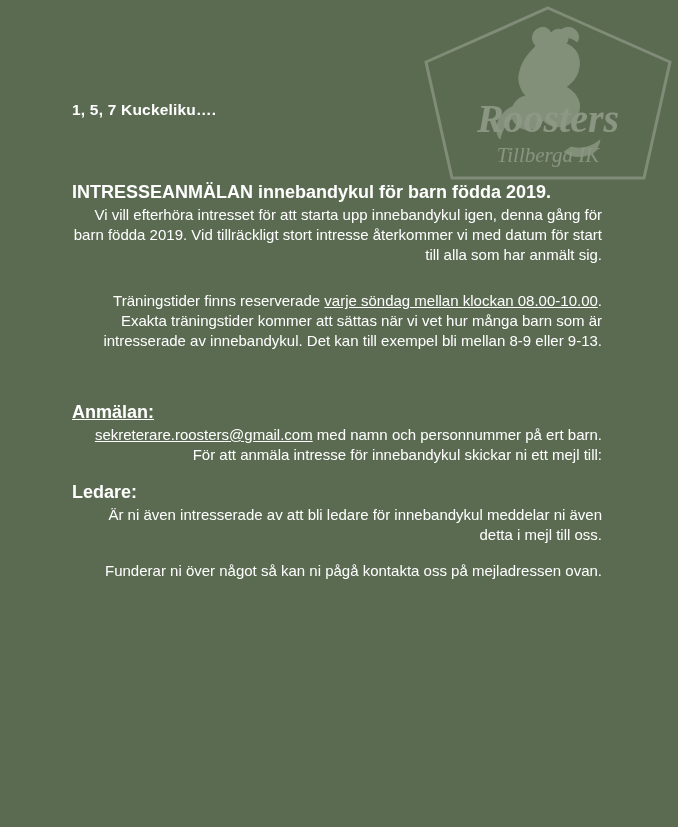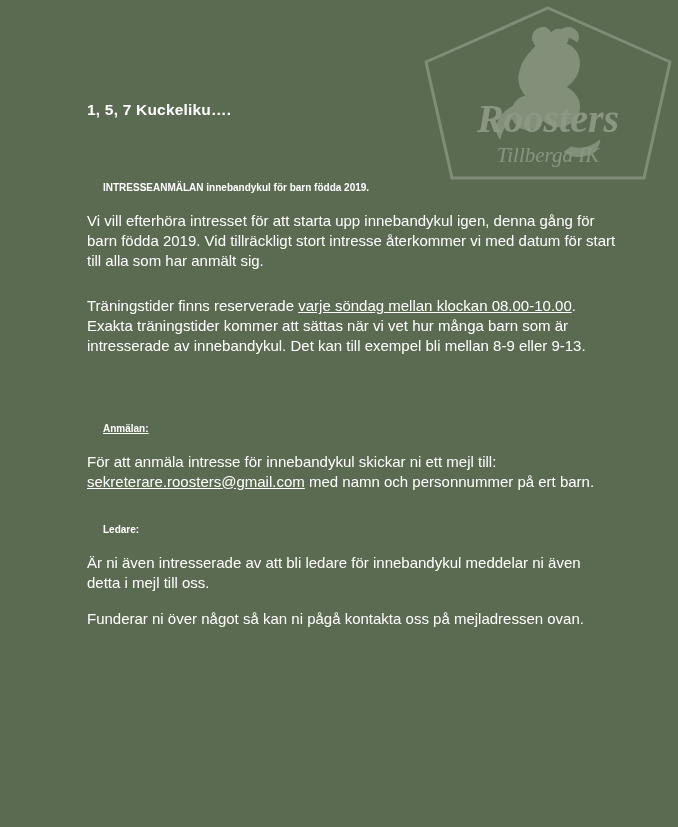--- a/index.html
+++ b/index.html
@@ -34,21 +34,21 @@
   }
   .logo-watermark svg {
     display: block;
     width: 100%;
     height: 100%;
   }
 
   
   .content {
     position: absolute;
-    left: 87px;
+    left: 72px;
     top: 100px;
     width: 530px;
   }
   .headline {
     font-size: 15.5px;
     font-weight: bold;
     letter-spacing: 0.2px;
     margin: 0 0 62px 0;
     line-height: 1.25;
   }
@@ -61,26 +61,27 @@
   .spacer-md {
     height: 16px;
   }
   .spacer-sm {
     height: 8px;
   }
   .para {
     font-size: 15px;
     line-height: 1.33;
     margin: 0;
+    text-align: right;
   }
   .heading-line {
-    font-size: 10px;
+    font-size: 18px;
     font-weight: bold;
     line-height: 1.33;
-    margin: 16px;
+    margin: 0;
   }
   .link {
     text-decoration: underline;
     color: #ffffff;
     cursor: pointer;
   }
 </style>
 </head>
 <body>
 
@@ -117,24 +118,24 @@
     </p>
     <p class="para">Exakta träningstider kommer att sättas när vi vet hur många barn som är intresserade av innebandykul. Det kan till exempel bli mellan 8-9 eller 9-13.</p>
 
     <div class="spacer-md"></div>
 
 
     <div class="spacer-lg"></div>
     <div class="spacer-sm"></div>
 
     <p class="heading-line u">Anmälan:</p>
-    <p class="para">För att anmäla intresse för innebandykul skickar ni ett mejl till:</p>
     <p class="para">
       <span class="link">sekreterare.roosters@gmail.com</span><span> med namn och personnummer på ert barn.</span>
     </p>
+    <p class="para">För att anmäla intresse för innebandykul skickar ni ett mejl till:</p>
 
     <div class="spacer-md"></div>
 
     <p class="heading-line">Ledare:</p>
     <p class="para">Är ni även intresserade av att bli ledare för innebandykul meddelar ni även detta i mejl till oss.</p>
 
     <div class="spacer-md"></div>
 
     <p class="para">Funderar ni över något så kan ni pågå kontakta oss på mejladressen ovan.</p>
 

